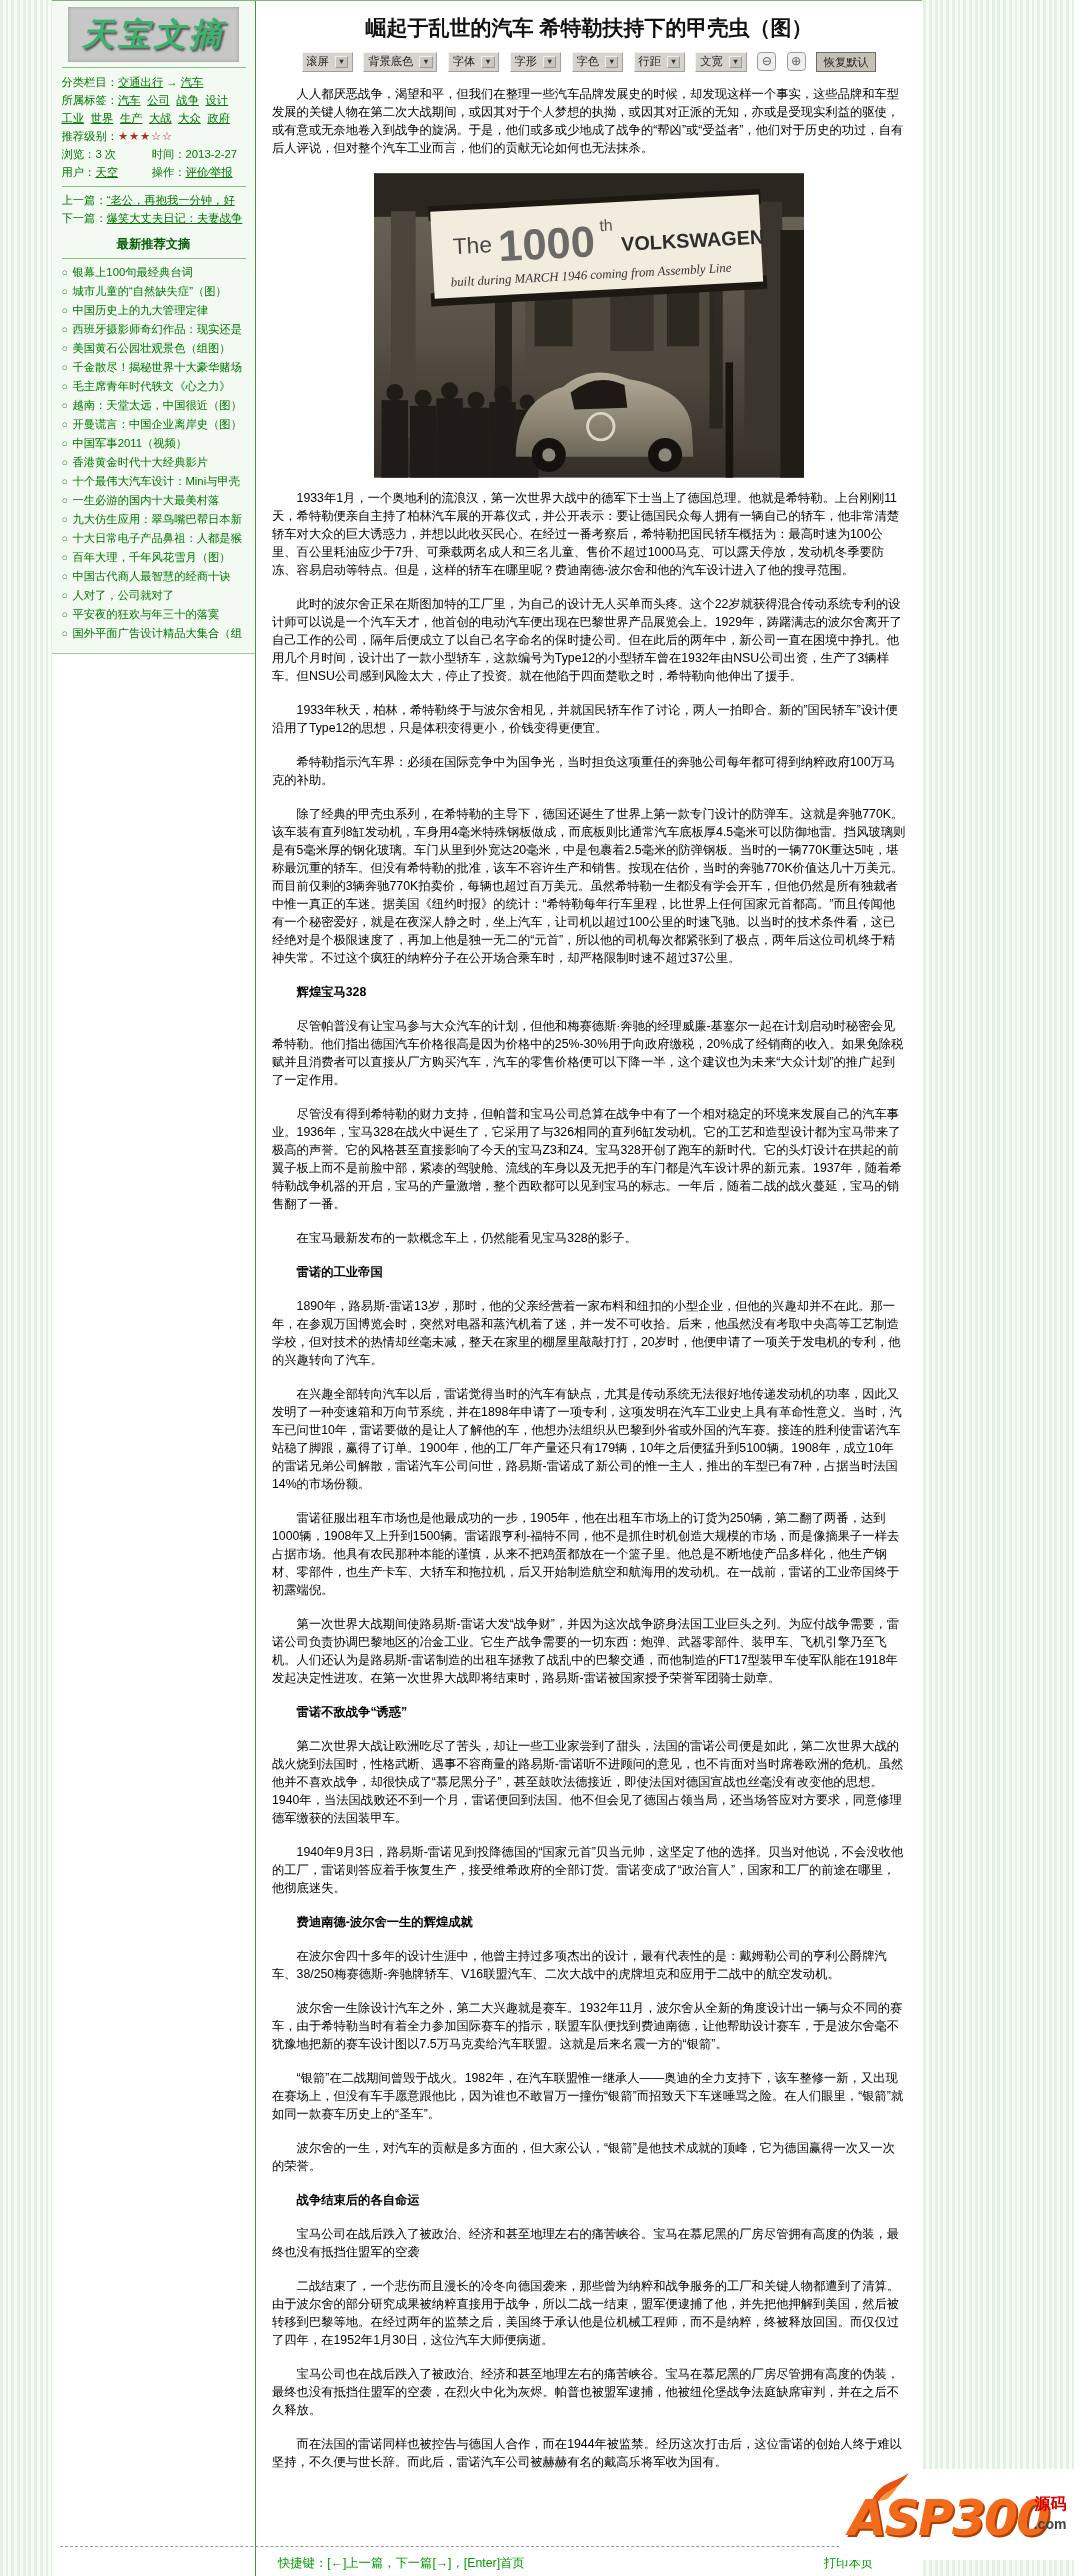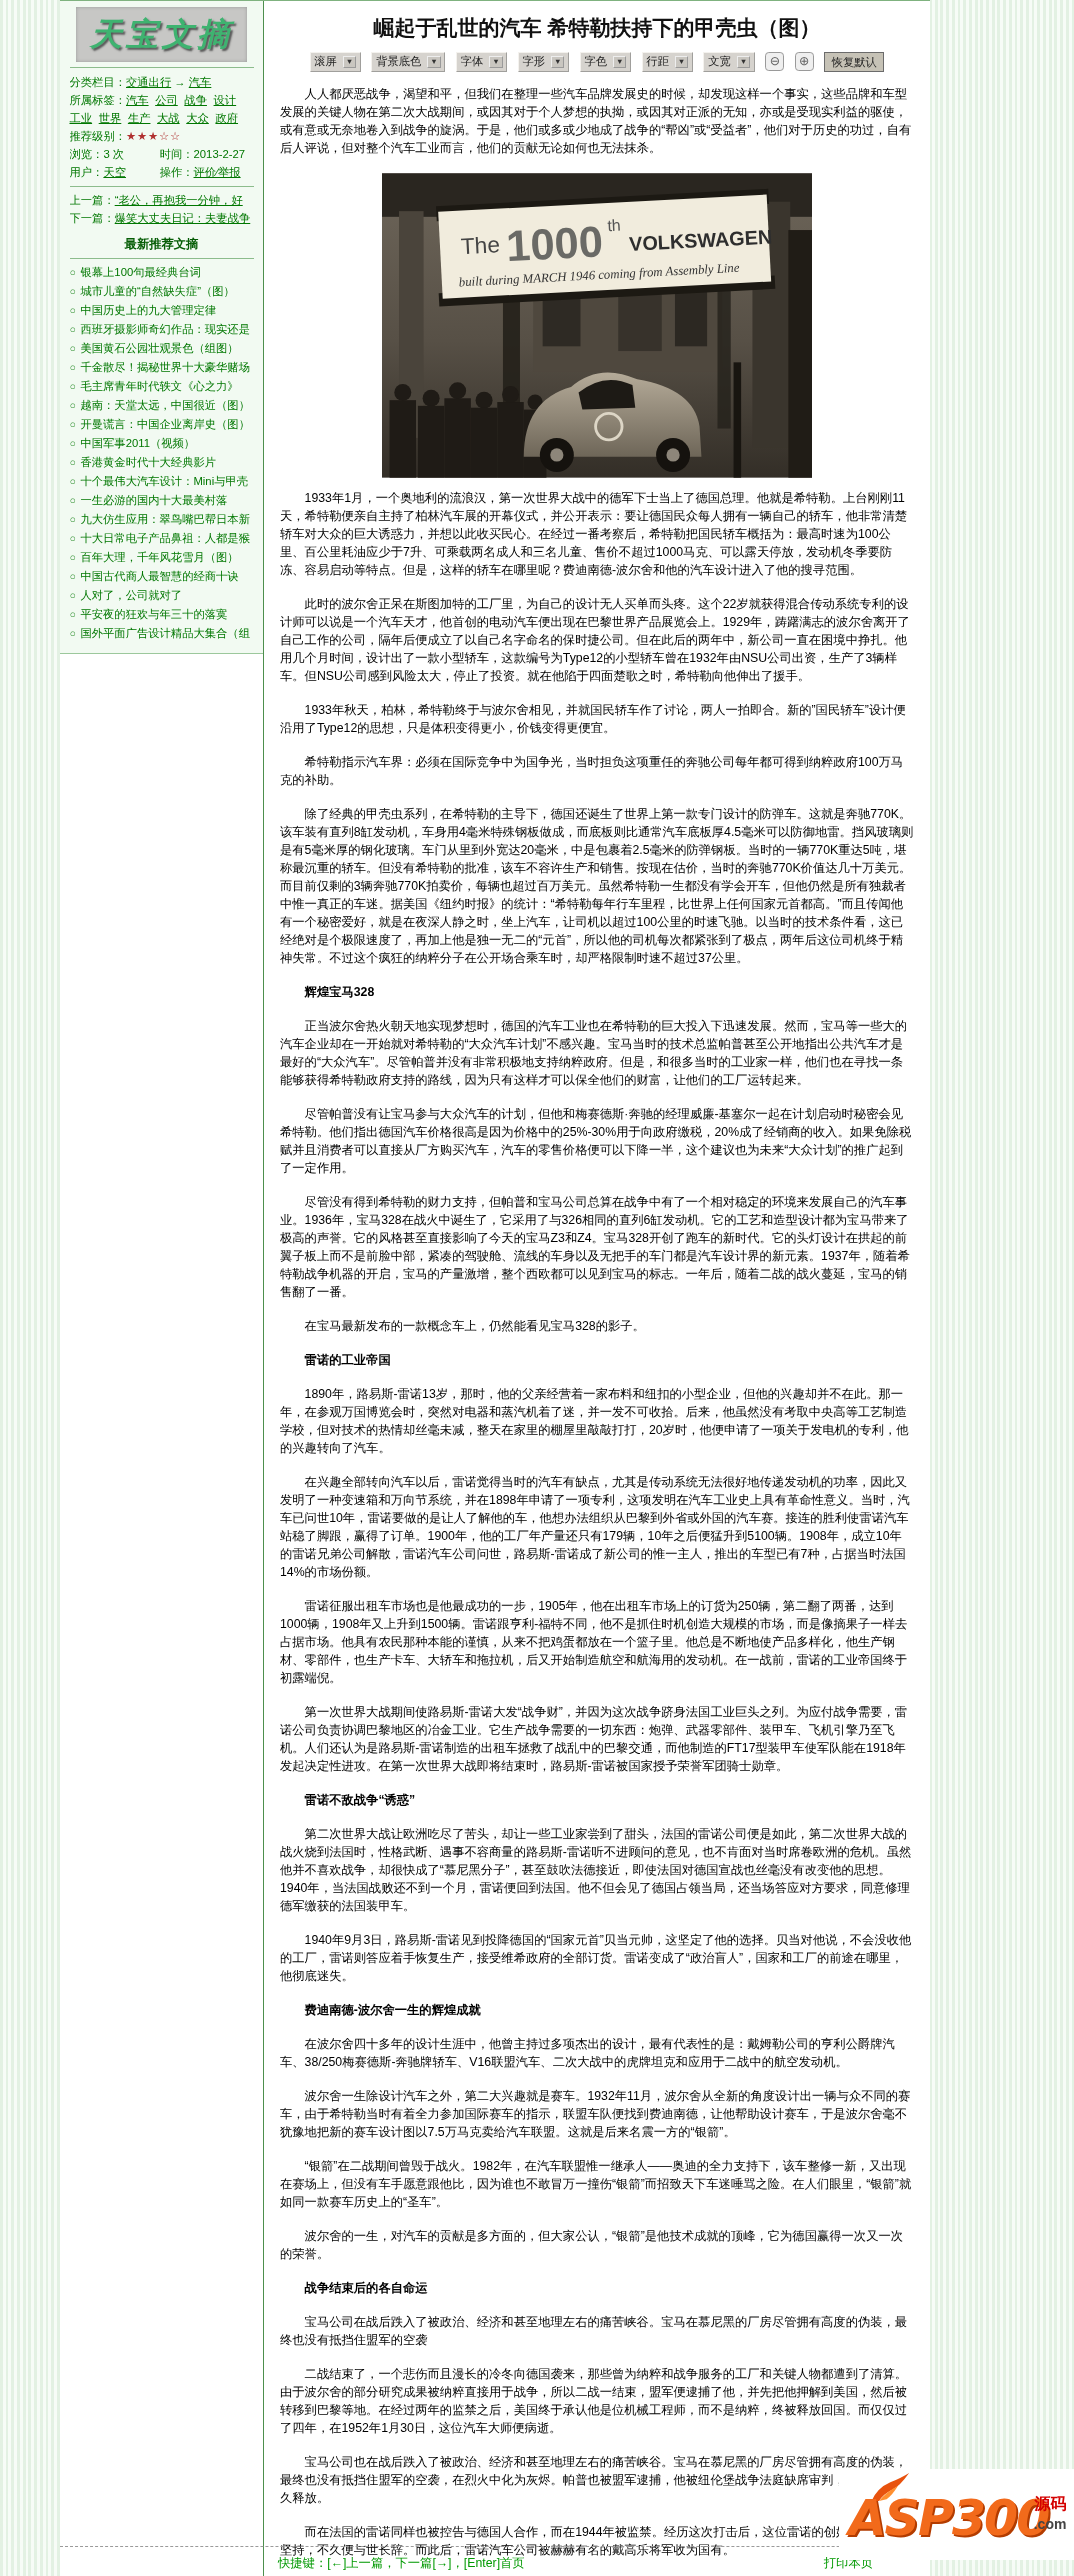--- a/index.html
+++ b/index.html
@@ -3,21 +3,21 @@
 <meta charset="utf-8">
 <style>
   * { margin:0; padding:0; box-sizing:border-box; }
   html,body { width:1074px; height:2576px; }
   body {
     position:relative; overflow:hidden;
     font-family:"Liberation Sans","DejaVu Sans",sans-serif;
     background:repeating-linear-gradient(90deg,#e3f1e3 0px,#e3f1e3 2.8px,#f7fcf7 2.8px,#f7fcf7 5.7px);
   }
   .page {
-    position:absolute; left:60px; top:0; width:870px; height:2576px;
+    position:absolute; left:52px; top:0; width:870px; height:2576px;
     background:#ffffff; border-top:1.9px solid #7fb27f; display:flex;
   }
   
   .sidebar { width:203px; background:#ffffff; flex:0 0 auto; }
   .side-panel {
     background:#f2faf2; border-bottom:0.9px solid #9cc89c;
     padding:3.8px 9.5px 9.5px 9.5px; color:#007700; font-size:11.3px; line-height:18px;
   }
   .logo-box {
     width:171px; height:55px; margin:1.9px auto 5.7px auto; background:#c7c7c5;
@@ -309,21 +309,20 @@
 
           <span class="blk blk-p">1933年秋天，柏林，希特勒终于与波尔舍相见，并就国民轿车作了讨论，两人一拍即合。新的”国民轿车”设计便沿用了Type12的思想，只是体积变得更小，价钱变得更便宜。</span>
 
 
           <span class="blk blk-p">希特勒指示汽车界：必须在国际竞争中为国争光，当时担负这项重任的奔驰公司每年都可得到纳粹政府100万马克的补助。</span>
 
           <span class="blk blk-p">除了经典的甲壳虫系列，在希特勒的主导下，德国还诞生了世界上第一款专门设计的防弹车。这就是奔驰770K。该车装有直列8缸发动机，车身用4毫米特殊钢板做成，而底板则比通常汽车底板厚4.5毫米可以防御地雷。挡风玻璃则是有5毫米厚的钢化玻璃。车门从里到外宽达20毫米，中是包裹着2.5毫米的防弹钢板。当时的一辆770K重达5吨，堪称最沉重的轿车。但没有希特勒的批准，该车不容许生产和销售。按现在估价，当时的奔驰770K价值达几十万美元。而目前仅剩的3辆奔驰770K拍卖价，每辆也超过百万美元。虽然希特勒一生都没有学会开车，但他仍然是所有独裁者中惟一真正的车迷。据美国《纽约时报》的统计：“希特勒每年行车里程，比世界上任何国家元首都高。”而且传闻他有一个秘密爱好，就是在夜深人静之时，坐上汽车，让司机以超过100公里的时速飞驰。以当时的技术条件看，这已经绝对是个极限速度了，再加上他是独一无二的“元首”，所以他的司机每次都紧张到了极点，两年后这位司机终于精神失常。不过这个疯狂的纳粹分子在公开场合乘车时，却严格限制时速不超过37公里。</span>
 
           <span class="blk blk-h">辉煌宝马328</span>
 
-          <span class="blk blk-p">正当波尔舍热火朝天地实现梦想时，德国的汽车工业也在希特勒的巨大投入下迅速发展。然而，宝马等一些大的汽车企业却在一开始就对希特勒的“大众汽车计划”不感兴趣。宝马当时的技术总监帕普甚至公开地指出公共汽车才是最好的“大众汽车”。尽管帕普并没有非常积极地支持纳粹政府。但是，和很多当时的工业家一样，他们也在寻找一条能够获得希特勒政府支持的路线，因为只有这样才可以保全他们的财富，让他们的工厂运转起来。</span>
 
           <span class="blk blk-p">尽管帕普没有让宝马参与大众汽车的计划，但他和梅赛德斯·奔驰的经理威廉-基塞尔一起在计划启动时秘密会见希特勒。他们指出德国汽车价格很高是因为价格中的25%-30%用于向政府缴税，20%成了经销商的收入。如果免除税赋并且消费者可以直接从厂方购买汽车，汽车的零售价格便可以下降一半，这个建议也为未来“大众计划”的推广起到了一定作用。</span>
 
           <span class="blk blk-p">尽管没有得到希特勒的财力支持，但帕普和宝马公司总算在战争中有了一个相对稳定的环境来发展自己的汽车事业。1936年，宝马328在战火中诞生了，它采用了与326相同的直列6缸发动机。它的工艺和造型设计都为宝马带来了极高的声誉。它的风格甚至直接影响了今天的宝马Z3和Z4。宝马328开创了跑车的新时代。它的头灯设计在拱起的前翼子板上而不是前脸中部，紧凑的驾驶舱、流线的车身以及无把手的车门都是汽车设计界的新元素。1937年，随着希特勒战争机器的开启，宝马的产量激增，整个西欧都可以见到宝马的标志。一年后，随着二战的战火蔓延，宝马的销售翻了一番。</span>
 
           <span class="blk blk-p">在宝马最新发布的一款概念车上，仍然能看见宝马328的影子。</span>
 
           <span class="blk blk-h">雷诺的工业帝国</span>
 
           <span class="blk blk-p">1890年，路易斯-雷诺13岁，那时，他的父亲经营着一家布料和纽扣的小型企业，但他的兴趣却并不在此。那一年，在参观万国博览会时，突然对电器和蒸汽机着了迷，并一发不可收拾。后来，他虽然没有考取中央高等工艺制造学校，但对技术的热情却丝毫未减，整天在家里的棚屋里敲敲打打，20岁时，他便申请了一项关于发电机的专利，他的兴趣转向了汽车。</span>

